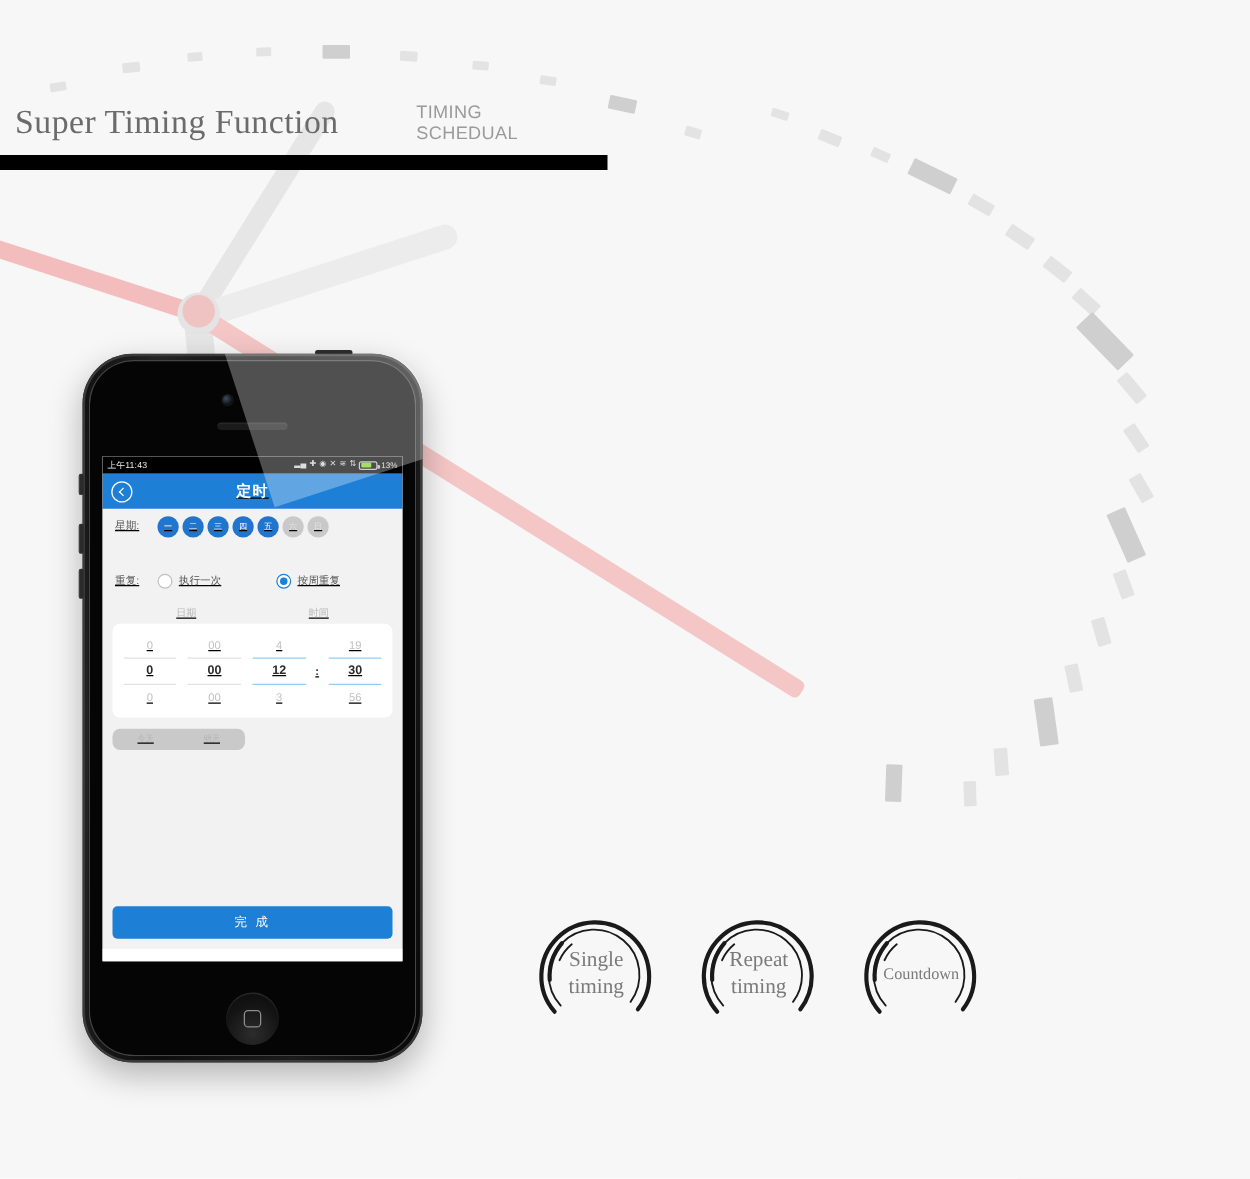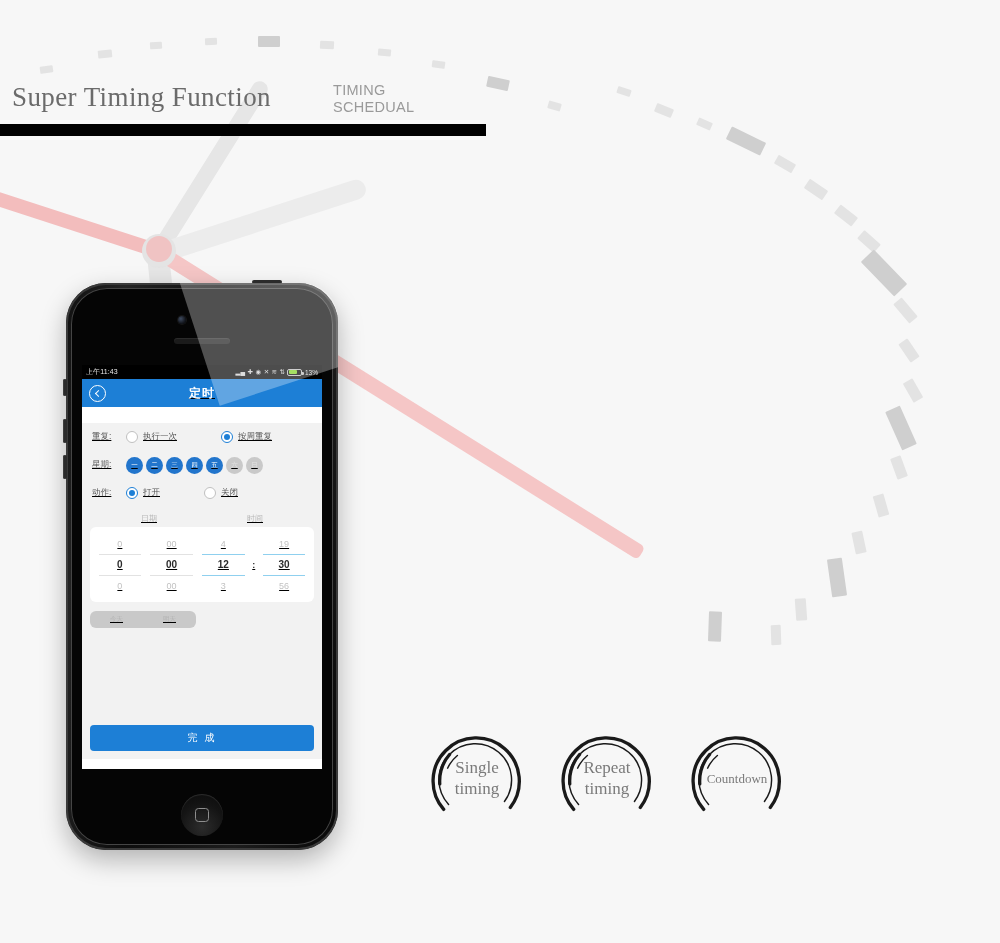--- a/index.html
+++ b/index.html
@@ -453,56 +453,45 @@
 
       <div class="navbar">
         <div class="nav-back">
             <span></span>
           </div>
         <div class="nav-title">定时</div>
       </div>
 
       <div class="content">
 
-        <div class="form-row first">
-          <div class="row-label">重复:</div>
-          <div class="opt">
-            <span class="radio"></span>
-            <span class="opt-label">执行一次</span>
-          </div>
-          <div class="opt right">
-            <span class="radio on"></span>
-            <span class="opt-label">按周重复</span>
-          </div>
-        </div>
-
         <div class="form-row">
           <div class="row-label">星期:</div>
           <div class="days">
             <div class="day">一</div>
             <div class="day">二</div>
             <div class="day">三</div>
             <div class="day">四</div>
             <div class="day">五</div>
             <div class="day off">六</div>
             <div class="day off">日</div>
           </div>
         </div>
 
-        <div class="form-row">
-          <div class="row-label">动作:</div>
+        <div class="form-row first">
+          <div class="row-label">重复:</div>
           <div class="opt">
+            <span class="radio"></span>
+            <span class="opt-label">执行一次</span>
+          </div>
+          <div class="opt right">
             <span class="radio on"></span>
-            <span class="opt-label">打开</span>
-          </div>
-          <div class="opt right">
-            <span class="radio"></span>
-            <span class="opt-label">关闭</span>
-          </div>
-        </div>
+            <span class="opt-label">按周重复</span>
+          </div>
+        </div>
+
 
         <div class="dt-head">
           <span class="h-date">日期</span>
           <span class="h-time">时间</span>
         </div>
 
         <div class="picker">
           <div class="pcol">
             <div class="pcell">0</div>
             <div class="pcell mid">0</div>

